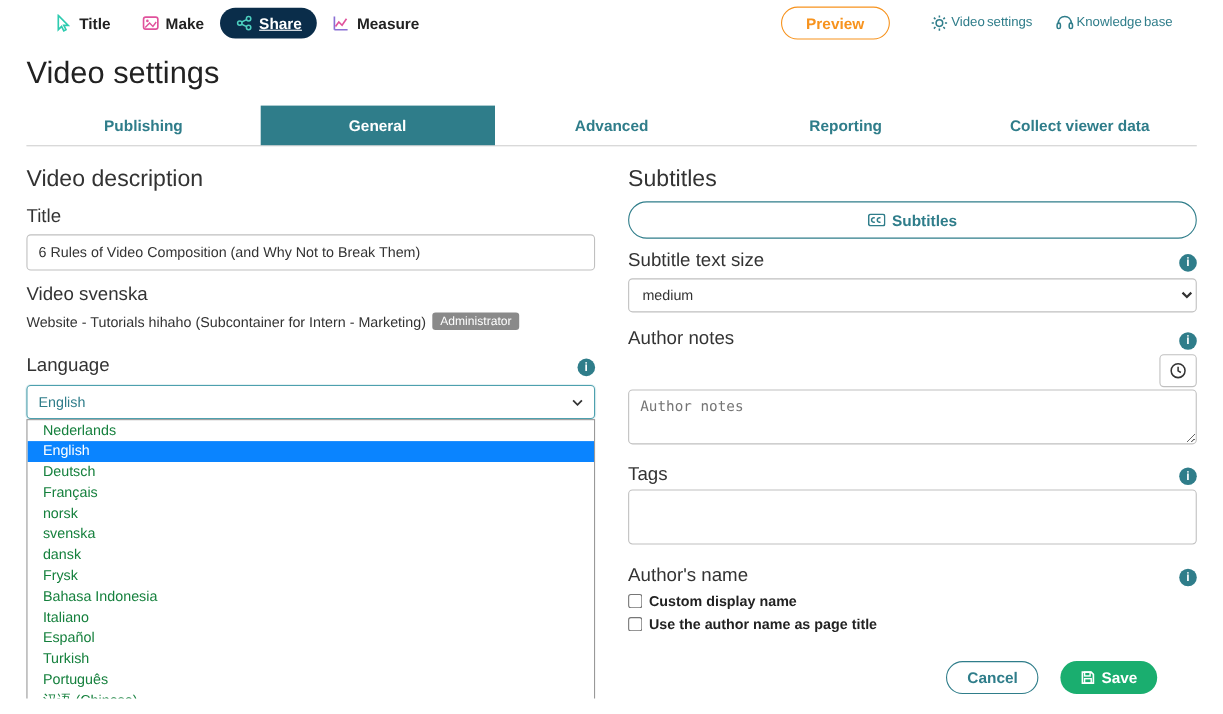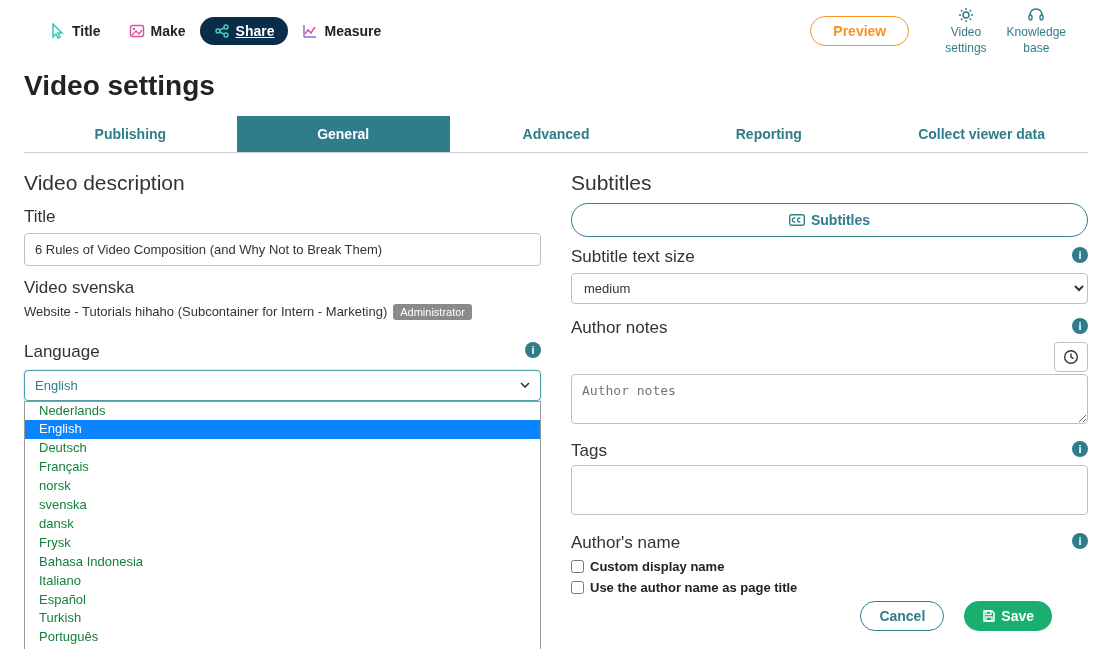--- a/index.html
+++ b/index.html
@@ -5,37 +5,37 @@
   * { box-sizing: border-box; margin: 0; padding: 0; }
   body { font-family: Arial, Helvetica, sans-serif; font-size: 14px; color: #333; background: #fff; width: 1112px; }
   
   
   .top-bar { display: flex; align-items: center; padding: 6px 36px 0 36px; }
   .nav-item { display: flex; align-items: center; gap: 6px; padding: 6px 14px; font-weight: 600; color: #222; border-radius: 18px; cursor: pointer; font-size: 14px; }
   .nav-item.active { background: #0a2d4a; color: #fff; text-decoration: underline; }
   .nav-item .icon { width: 16px; height: 16px; display: inline-flex; align-items: center; justify-content: center; }
   .nav-spacer { flex: 1; }
   .preview-btn { border: 1px solid #f7931e; color: #f7931e; background: #fff; border-radius: 18px; padding: 6px 22px; font-weight: 700; cursor: pointer; font-size: 14px; }
-  .top-right-item { display: flex; flex-direction: column; align-items: center; gap: 2px; color: #2f7d8a; font-size: 12px; cursor: pointer; padding: 0 10px; line-height: 1.15; }
+  .top-right-item { display: flex; flex-direction: row; align-items: center; gap: 2px; color: #2f7d8a; font-size: 12px; cursor: pointer; padding: 0 10px; line-height: 1.15; }
   .top-right-item .icon { width: 18px; height: 18px; }
   
   
-  .page-title { font-size: 28px; font-weight: 700; color: #222; padding: 14px 0 14px 24px; }
+  .page-title { font-size: 28px; font-weight: 400; color: #222; padding: 14px 0 14px 24px; }
   
   
   .tabs { display: flex; border-bottom: 1px solid #d0d0d0; margin: 0 24px; }
   .tab { flex: 1; text-align: center; padding: 10px 0; color: #2f7d8a; font-weight: 700; cursor: pointer; font-size: 14px; }
   .tab.active { background: #2f7d8a; color: #fff; }
   
   
   .content { display: flex; padding: 18px 24px 60px 24px; gap: 30px; }
   .col { flex: 1; min-width: 0; }
   .section-heading { font-size: 21px; font-weight: 400; color: #333; margin-bottom: 8px; }
   .field-label { font-size: 17px; font-weight: 400; color: #333; margin: 12px 0 6px 0; }
-  .field-row { display: flex; align-items: flex-start; justify-content: space-between; }
+  .field-row { display: flex; align-items: flex-end; justify-content: space-between; }
   .info-badge { width: 16px; height: 16px; border-radius: 50%; background: #2f7d8a; color: #fff; font-size: 11px; font-weight: 700; display: inline-flex; align-items: center; justify-content: center; cursor: pointer; }
   
   .text-input { width: 100%; padding: 8px 10px; border: 1px solid #c0c0c0; border-radius: 4px; font-size: 13px; color: #333; }
   .folder-line { color: #333; font-size: 13px; margin-top: 4px; display: flex; align-items: center; gap: 6px; }
   .badge-admin { background: #8a8a8a; color: #fff; font-size: 11px; padding: 2px 7px; border-radius: 3px; }
   
   
   .select-wrapper { position: relative; }
   .select-display { width: 100%; border: 1px solid #4da0ae; border-radius: 4px; padding: 7px 10px; font-size: 13px; color: #2f7d8a; cursor: pointer; display: flex; justify-content: space-between; align-items: center; background: #fff; box-shadow: 0 0 0 1px rgba(77,160,174,0.15); }
   .select-display .chev { color: #333; }

